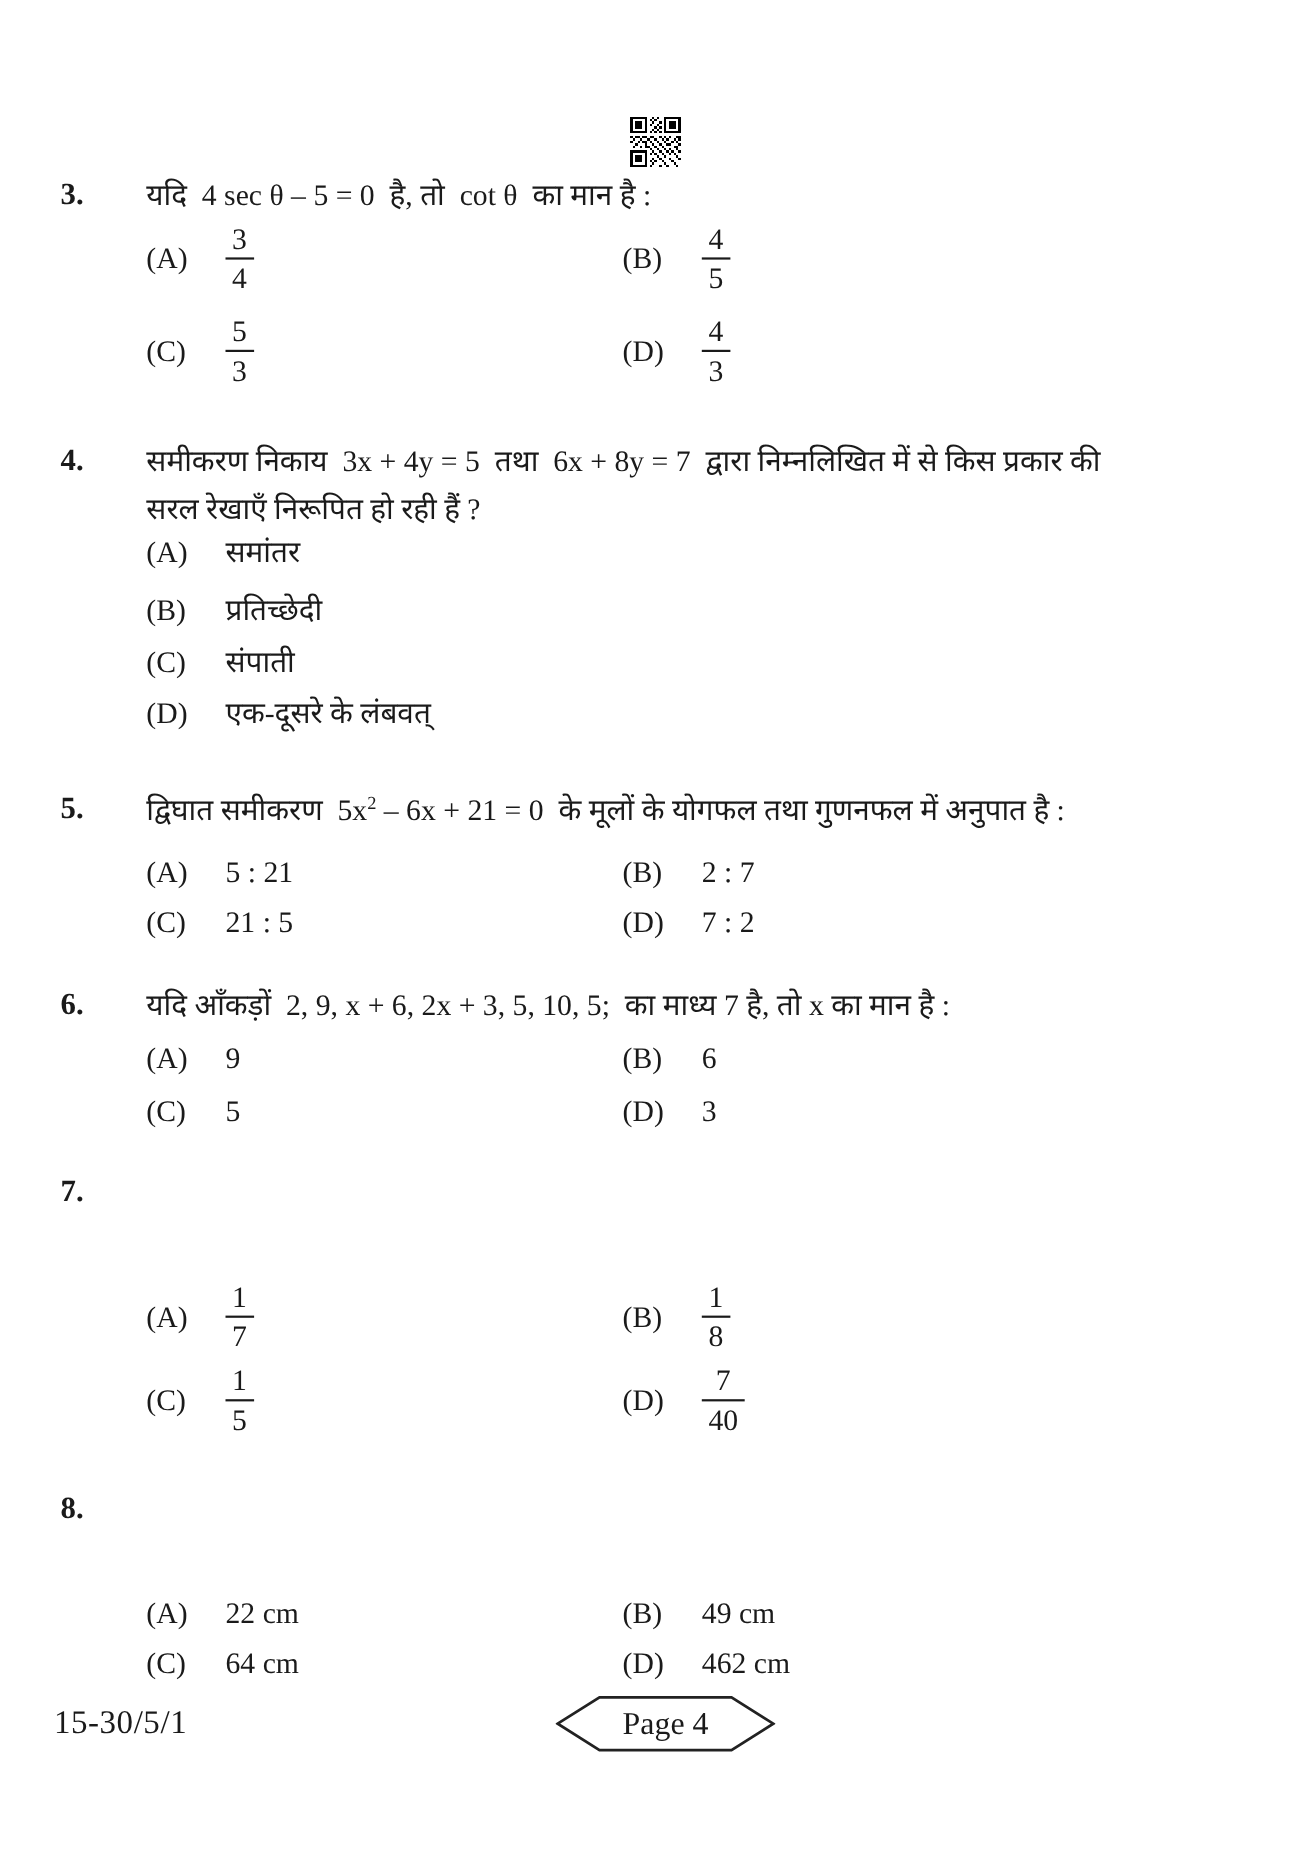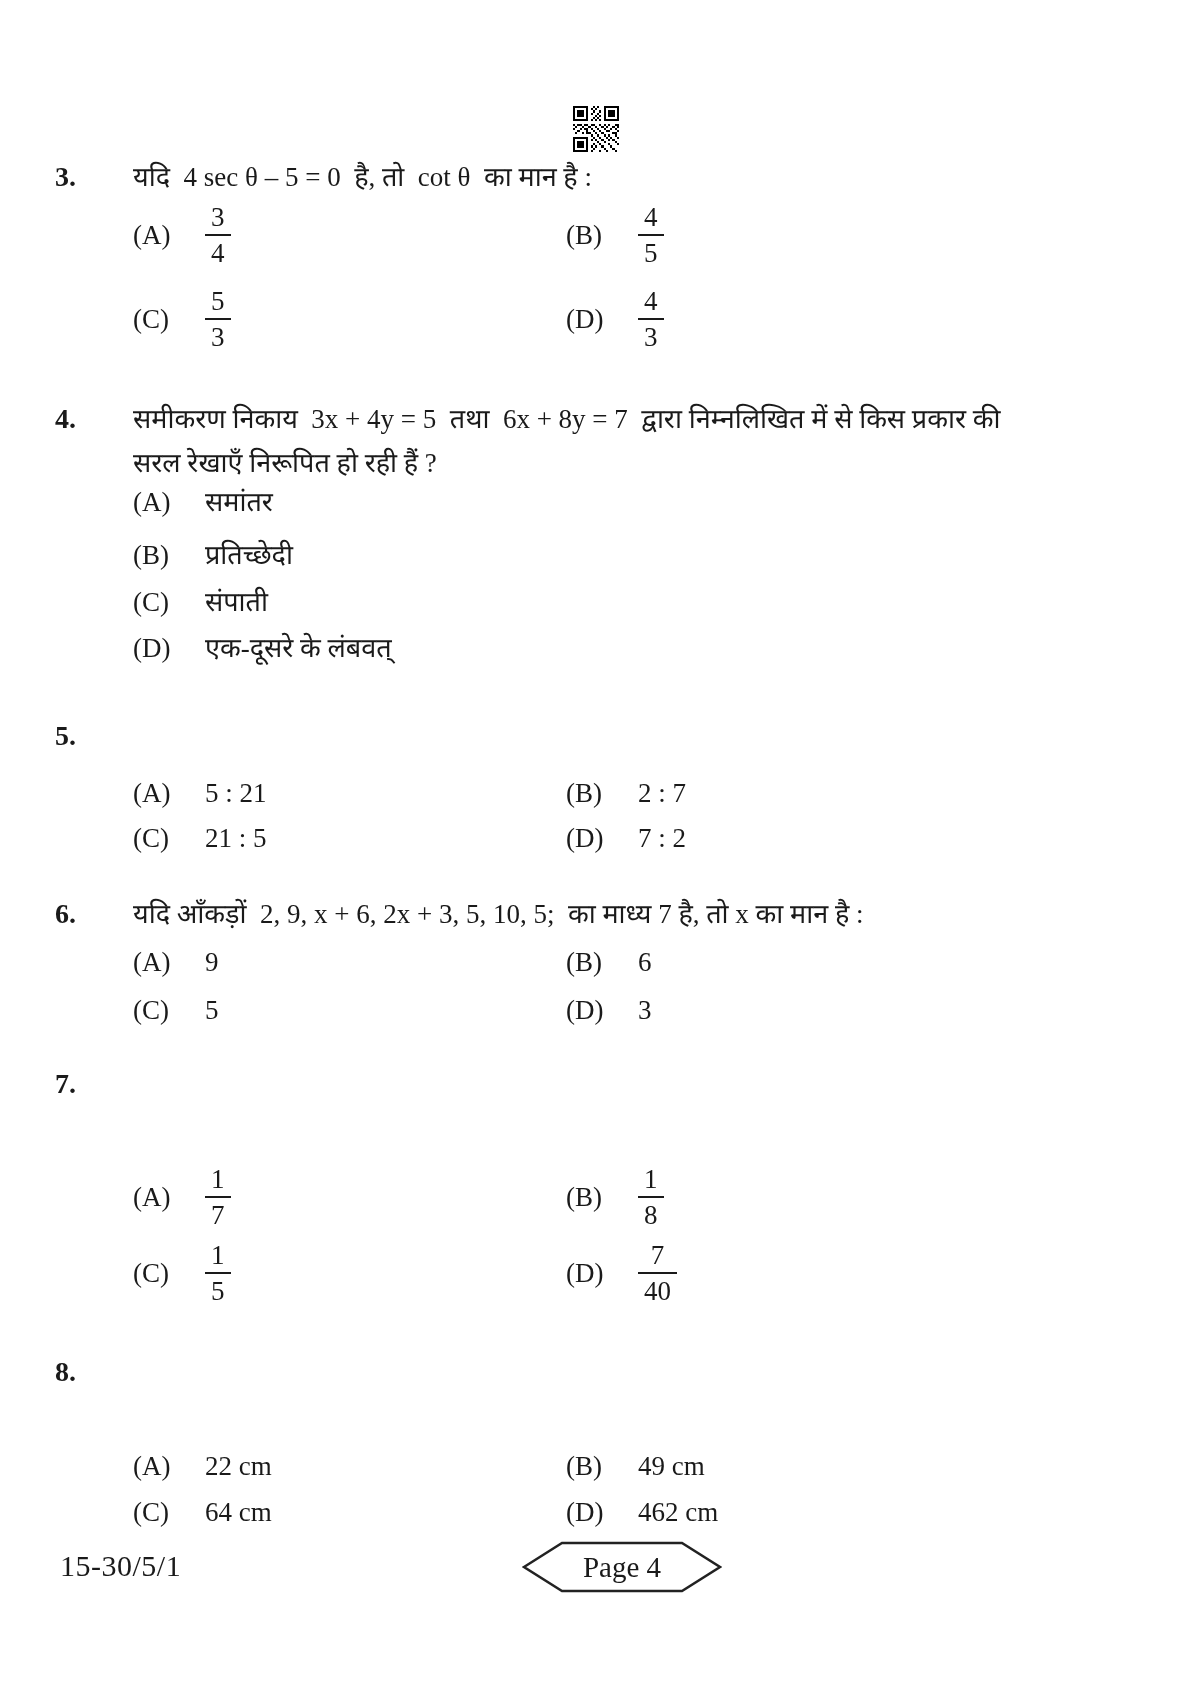--- a/index.html
+++ b/index.html
@@ -35,24 +35,24 @@
   .opt .oval { display:inline-block; }
   .col1 { left:133px; }
   .col2 { left:566px; }
   .frac {
     display:inline-block; text-align:center;
     font-size:27px; line-height:30px; vertical-align:middle;
   }
   .frac .fnum { display:block; padding:0 6px 2px 6px; }
   .frac .fden { display:block; border-top:2px solid #1a1a1a; padding:2px 6px 0 6px; }
   .footer-code {
-    position:absolute; left:60px; top:1546px;
+    position:absolute; left:49px; top:1546px;
     font-size:30px; line-height:40px; letter-spacing:0.5px;
   }
-  .page-badge { position:absolute; left:522px; top:1540px; width:200px; height:54px; }
+  .page-badge { position:absolute; left:505px; top:1540px; width:200px; height:54px; }
   .page-badge svg { position:absolute; inset:0; }
   .page-badge .blabel {
     position:absolute; inset:0;
     display:flex; align-items:center; justify-content:center;
     font-size:29px;
   }
 </style>
 </head>
 <body>
 
@@ -220,20 +220,21 @@
     <span class="olabel">(C)</span>
     <span class="oval">संपाती</span>
   </div>
   <div class="opt col1" style="top:630px">
     <span class="olabel">(D)</span>
     <span class="oval">एक-दूसरे के लंबवत्</span>
   </div>
 
   <div class="qblock" style="top:714px">
     <div class="qnum">5.</div>
+    <div class="qtext"><span>द्विघात समीकरण  5x</span><sup class="eqsup">2</sup><span> – 6x + 21 = 0  के मूलों के योगफल तथा गुणनफल में अनुपात है :</span></div>
   </div>
   <div class="opt col1" style="top:775px">
     <span class="olabel">(A)</span>
     <span class="oval">5 : 21</span>
   </div>
   <div class="opt col2" style="top:775px">
     <span class="olabel">(B)</span>
     <span class="oval">2 : 7</span>
   </div>
   <div class="opt col1" style="top:820px">

